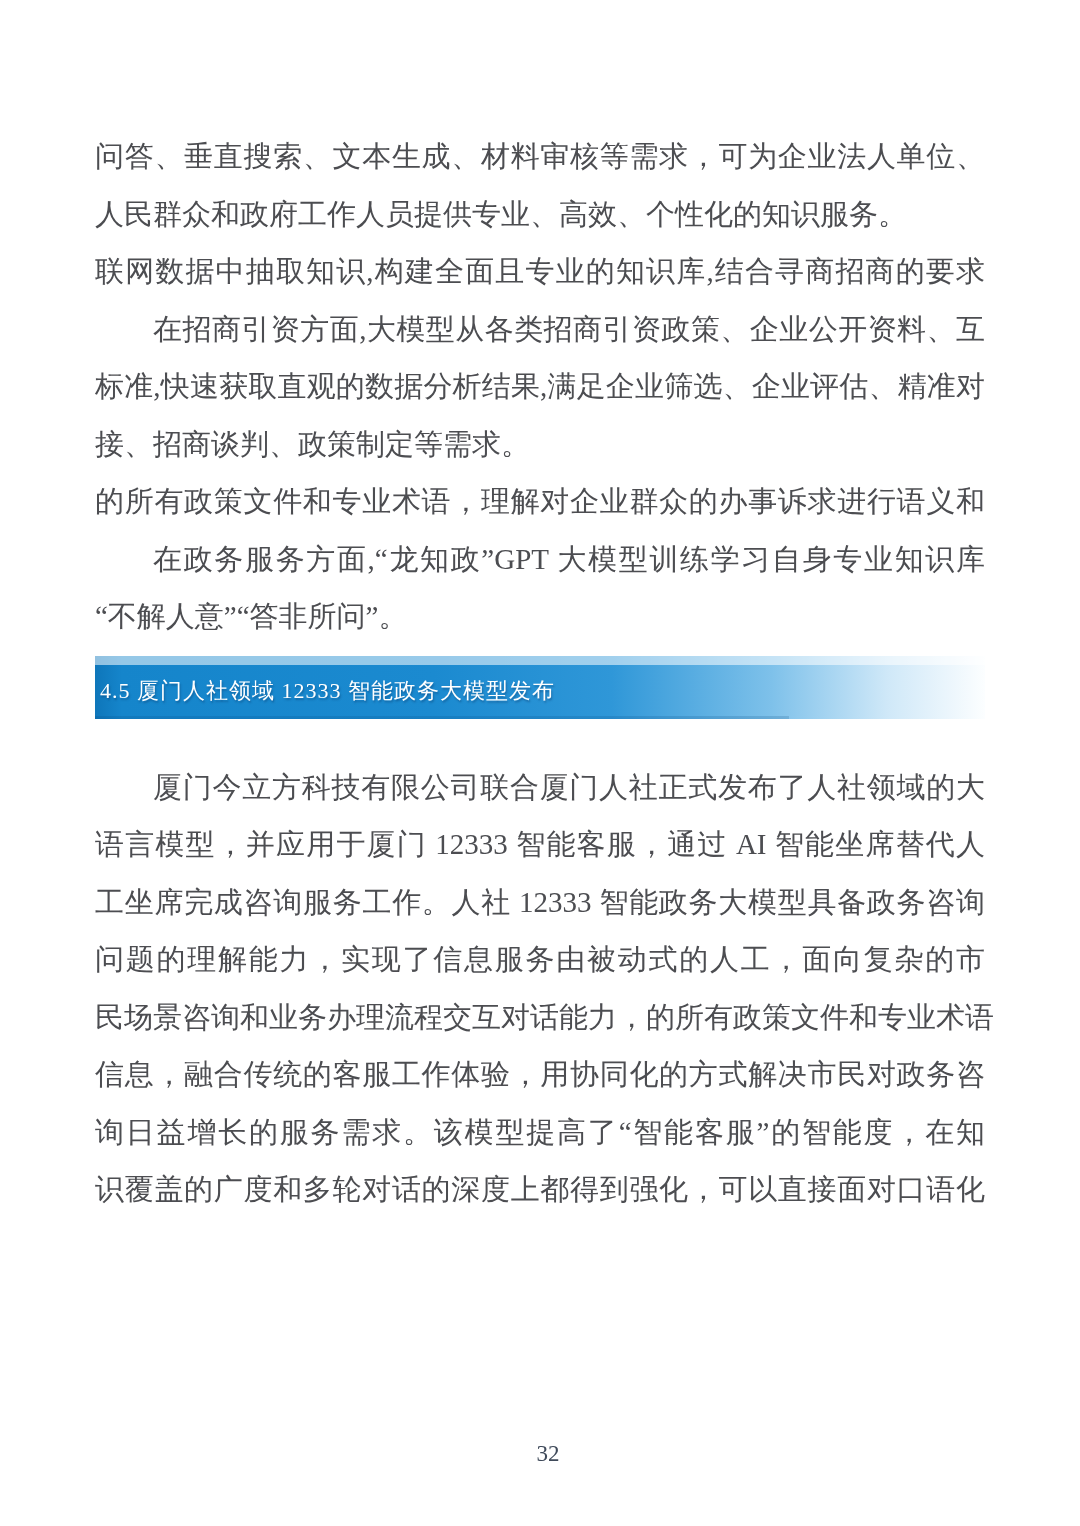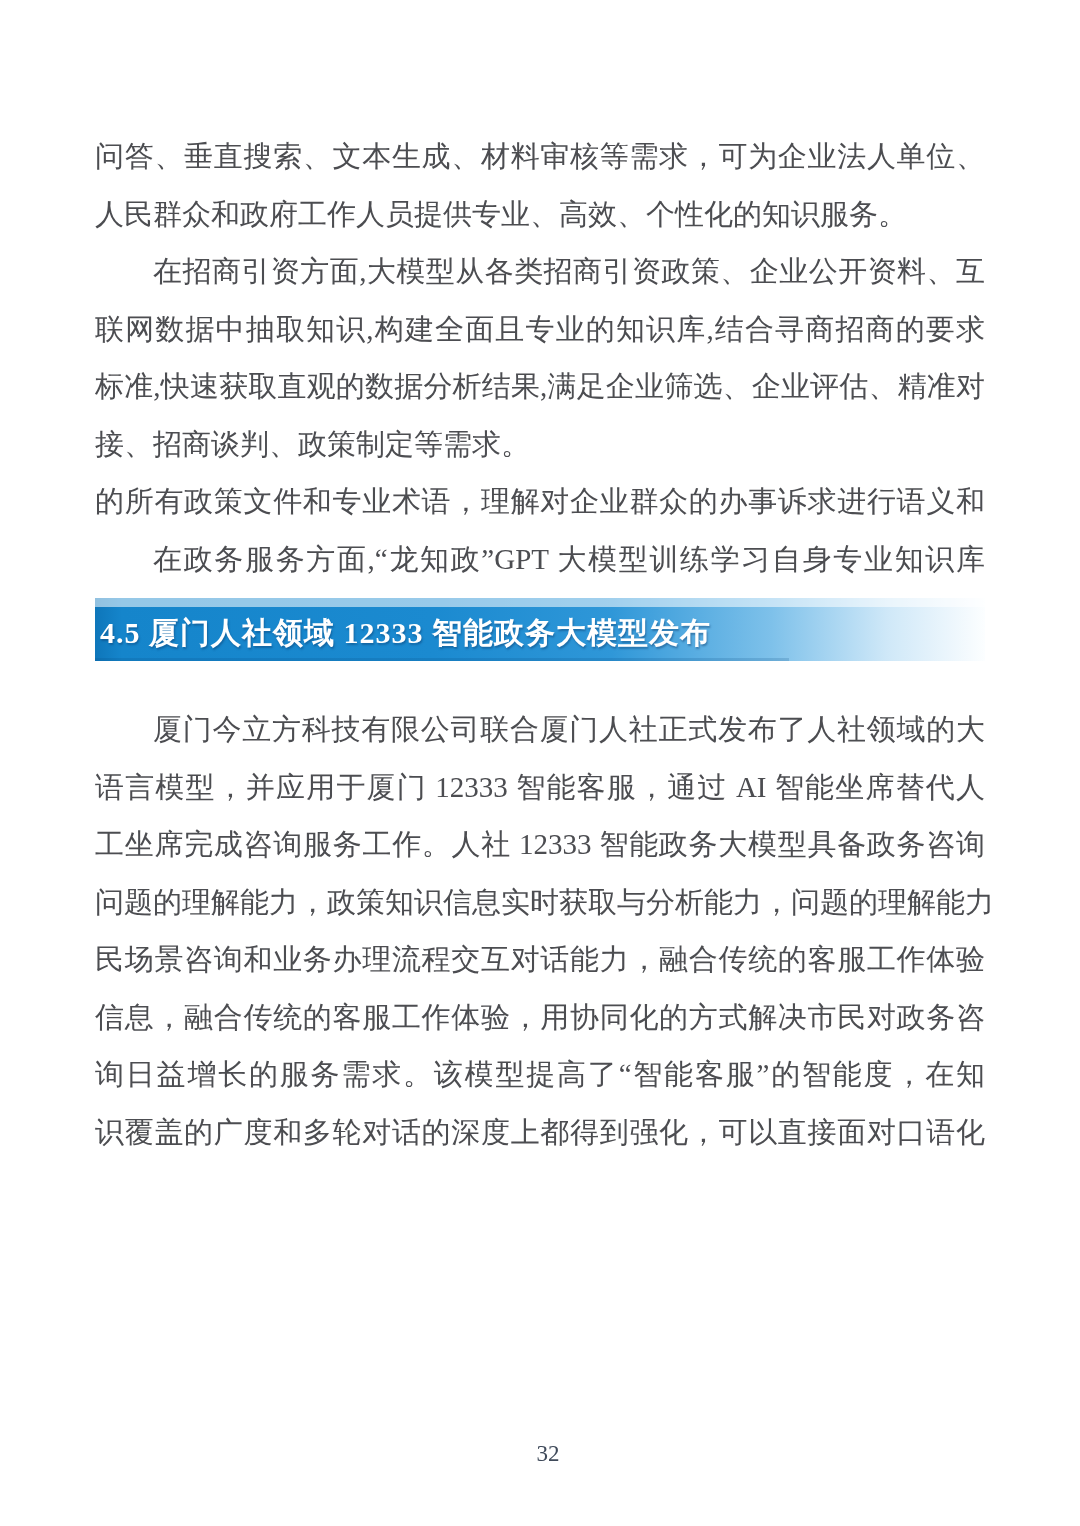--- a/index.html
+++ b/index.html
@@ -54,22 +54,22 @@
     background: rgba(255,255,255,0.55);
   }
   .heading-band::after {
     content: "";
     position: absolute;
     bottom: 0; left: 0; right: 22%;
     height: 3px;
     background: rgba(8,70,125,0.18);
   }
   .heading-text {
-    font-size: 30px;
-    font-weight: bold;
+    font-size: 22px;
+    font-weight: normal;
     color: #ffffff;
     letter-spacing: 1px;
     text-shadow: 1px 2px 2px rgba(10,60,110,0.45);
     white-space: nowrap;
   }
   .page-number {
     position: absolute;
     left: 8px;
     top: 1441px;
     width: 100%;
@@ -84,41 +84,42 @@
 
 <div class="page">
   <div class="content">
 
     <div class="para">
       <div class="line">问答、垂直搜索、文本生成、材料审核等需求，可为企业法人单位、</div>
       <div class="line last">人民群众和政府工作人员提供专业、高效、个性化的知识服务。</div>
     </div>
 
     <div class="para">
+      <div class="line">联网数据中抽取知识,构建全面且专业的知识库,结合寻商招商的要求</div>
       <div class="line indent">在招商引资方面,大模型从各类招商引资政策、企业公开资料、互</div>
-      <div class="line">联网数据中抽取知识,构建全面且专业的知识库,结合寻商招商的要求</div>
       <div class="line">标准,快速获取直观的数据分析结果,满足企业筛选、企业评估、精准对</div>
       <div class="line last">接、招商谈判、政策制定等需求。</div>
     </div>
 
     <div class="para">
       <div class="line">的所有政策文件和专业术语，理解对企业群众的办事诉求进行语义和</div>
       <div class="line indent">在政务服务方面,“龙知政”GPT 大模型训练学习自身专业知识库</div>
+      <div class="line last">“不解人意”“答非所问”。</div>
     </div>
 
     <div class="heading-band">
       <span class="heading-text">4.5 厦门人社领域 12333 智能政务大模型发布</span>
     </div>
 
     <div class="para">
       <div class="line indent">厦门今立方科技有限公司联合厦门人社正式发布了人社领域的大</div>
       <div class="line">语言模型，并应用于厦门 12333 智能客服，通过 AI 智能坐席替代人</div>
       <div class="line">工坐席完成咨询服务工作。人社 12333 智能政务大模型具备政务咨询</div>
-      <div class="line">问题的理解能力，政策知识信息实时获取与分析能力，问题的理解能力</div>
-      <div class="line">民场景咨询和业务办理流程交互对话能力，融合传统的客服工作体验</div>
+      <div class="line">问题的理解能力，实现了信息服务由被动式的人工，面向复杂的市</div>
+      <div class="line">民场景咨询和业务办理流程交互对话能力，的所有政策文件和专业术语</div>
       <div class="line">信息，融合传统的客服工作体验，用协同化的方式解决市民对政务咨</div>
       <div class="line">询日益增长的服务需求。该模型提高了“智能客服”的智能度，在知</div>
       <div class="line">识覆盖的广度和多轮对话的深度上都得到强化，可以直接面对口语化</div>
     </div>
 
   </div>
 
   <div class="page-number">32</div>
 </div>
 

